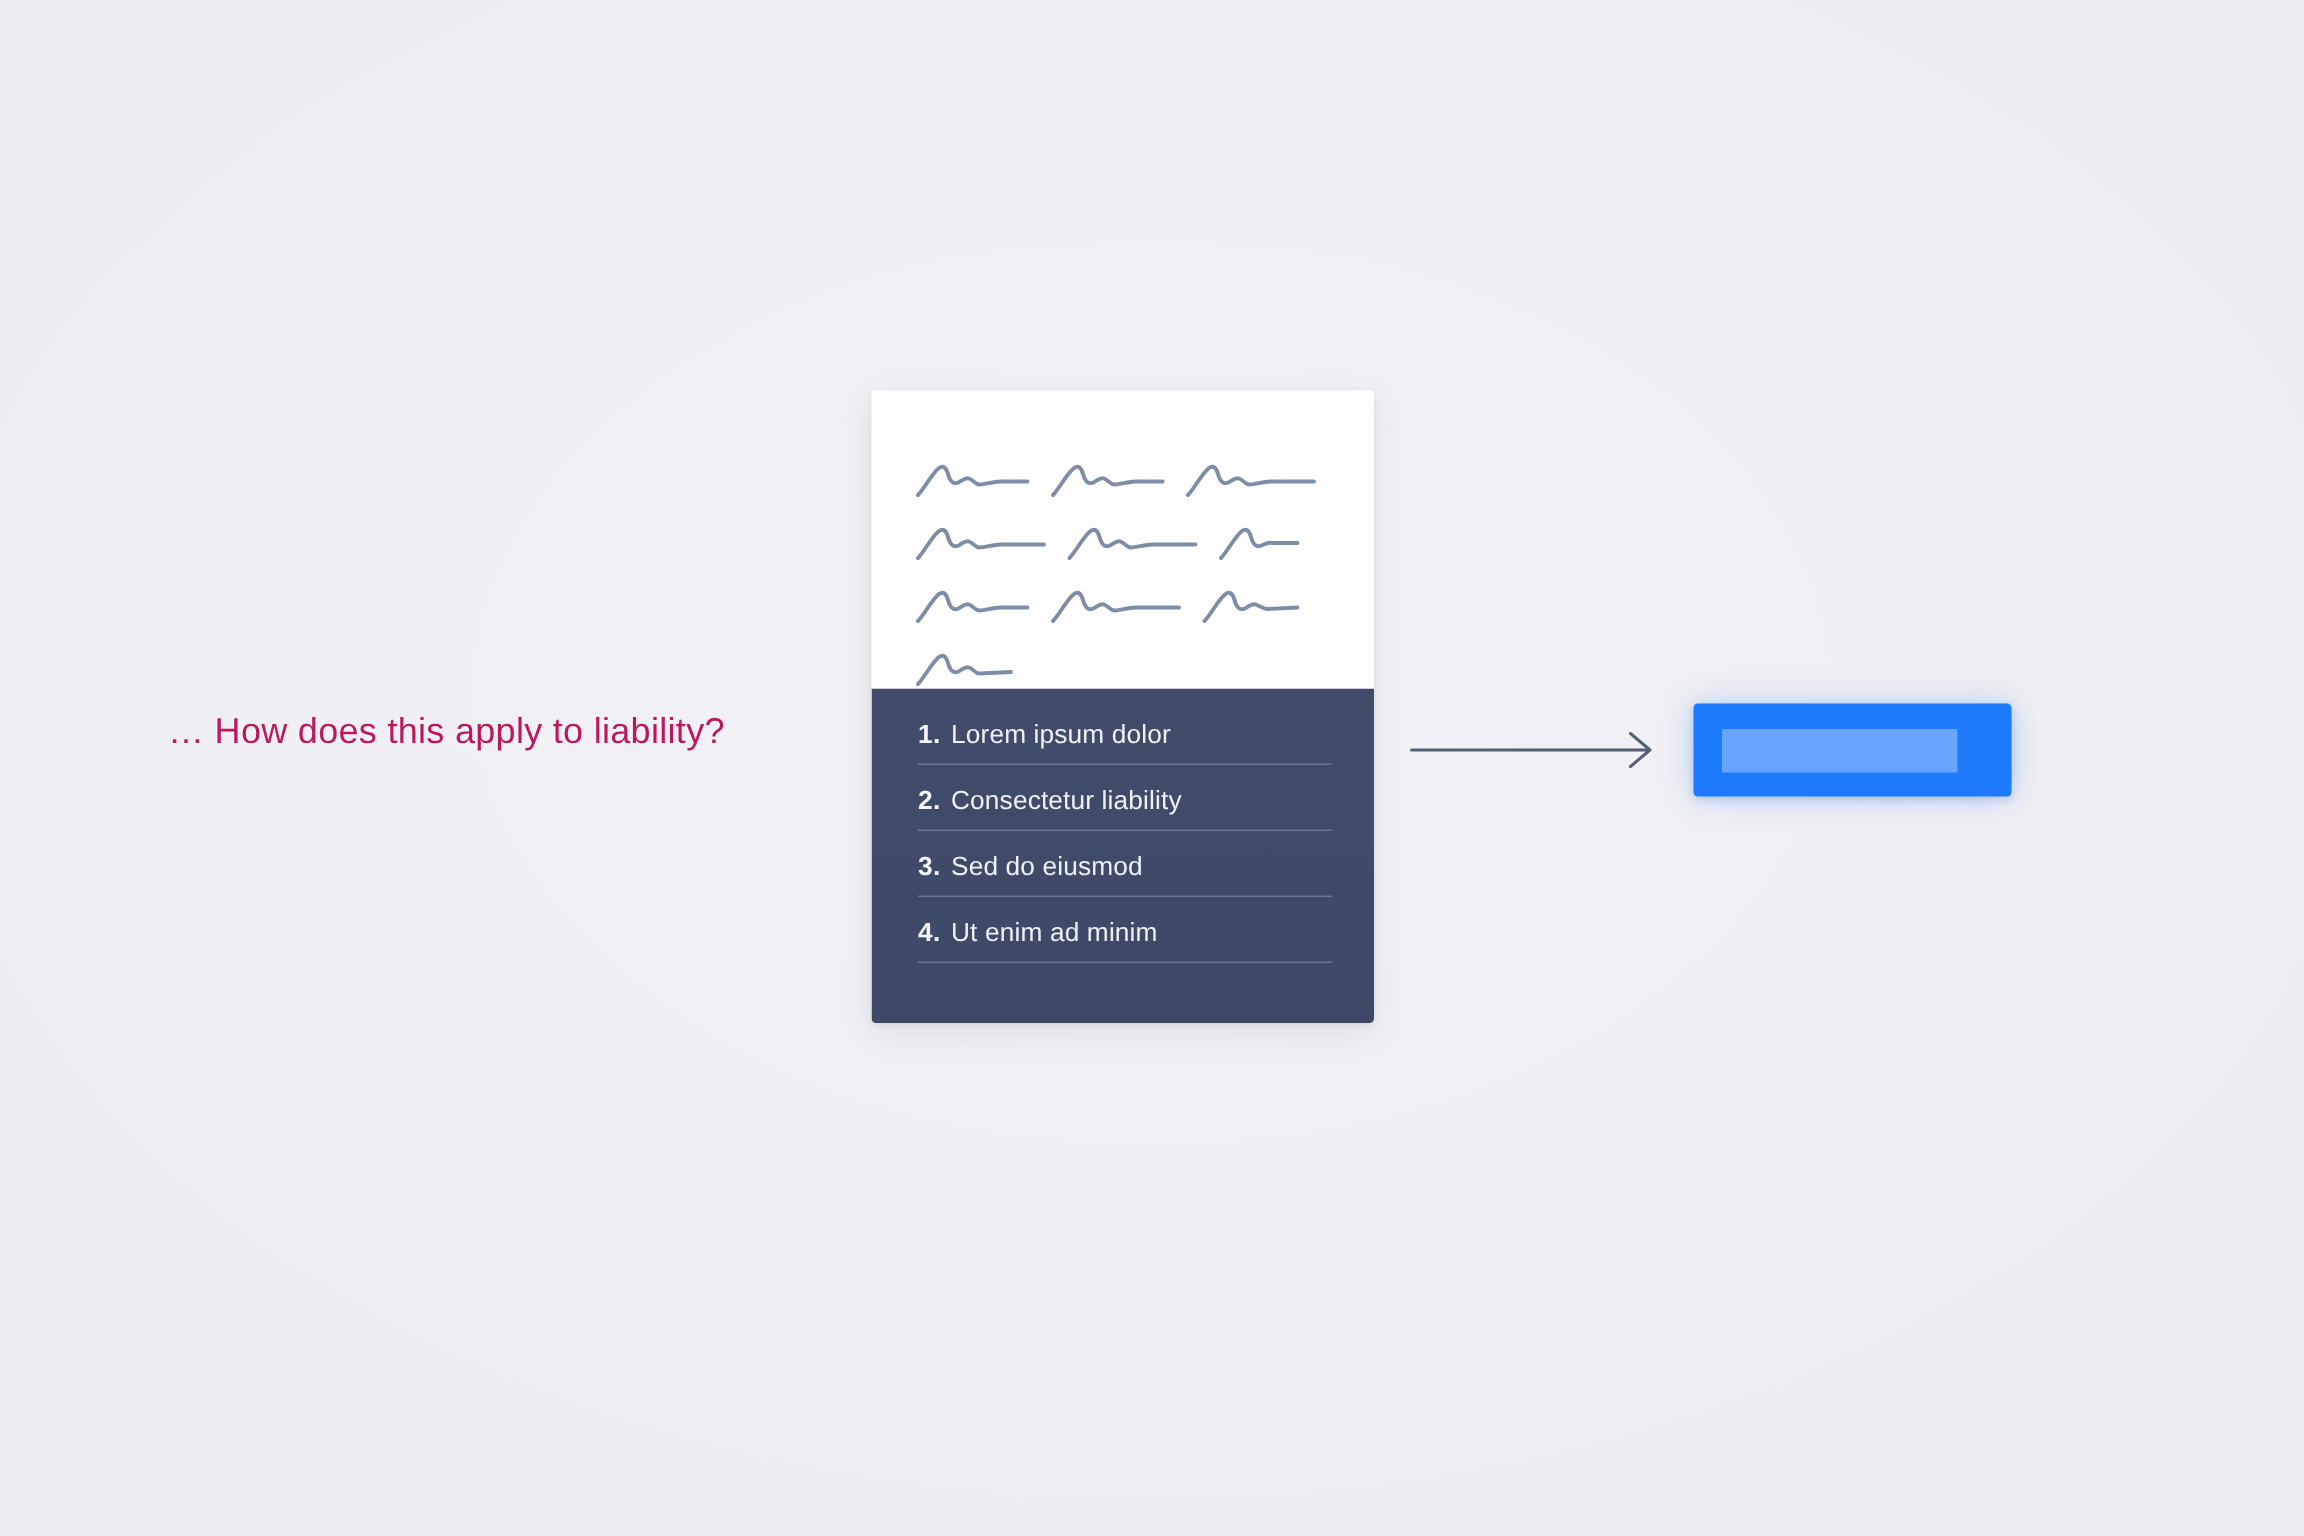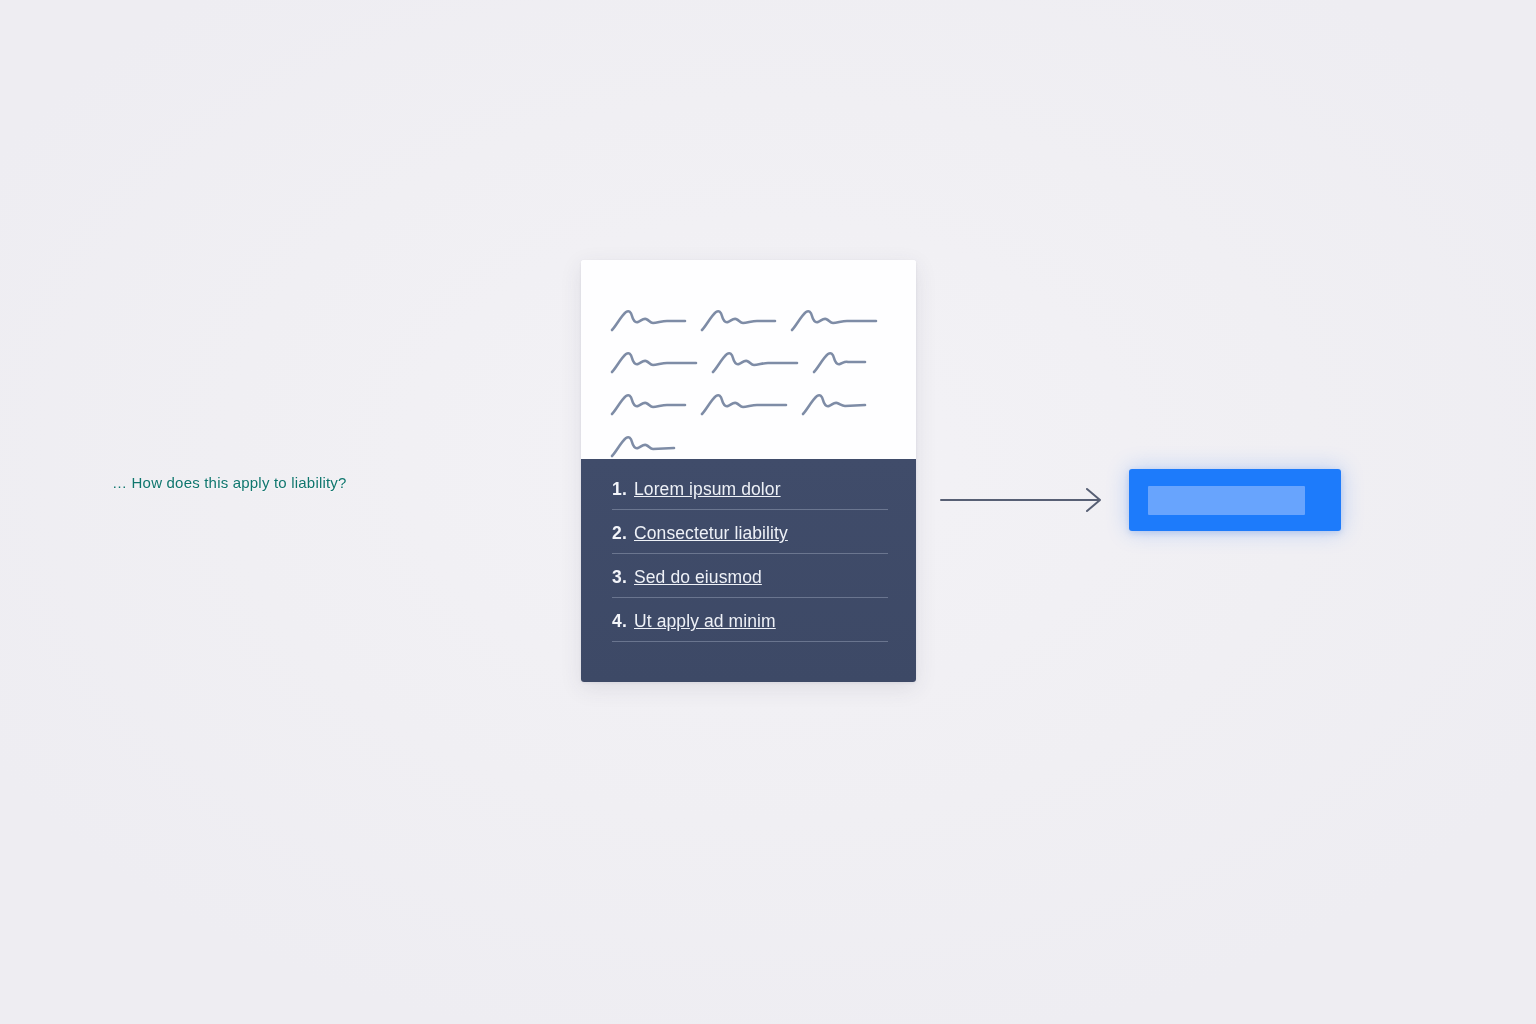--- a/index.html
+++ b/index.html
@@ -20,23 +20,23 @@
   #backdrop {
     position:absolute; inset:0;
     background:
       radial-gradient(ellipse 900px 600px at 50% 45%, #f3f2f6 0%, #f0eff3 60%, #eeedf2 100%);
   }
 
   
   #question {
     position:absolute;
     left:112px; top:474px;
-    font-size:15px;
+    font-size:24px;
     letter-spacing:0.2px;
-    color:#0f766e;
+    color:#be185d;
     white-space:nowrap;
     text-shadow:0 1px 2px rgba(255,255,255,0.8);
   }
 
   
   #doc-card {
     position:absolute;
     left:581px; top:260px;
     width:335px; height:422px;
     border-radius:3px;
@@ -91,21 +91,20 @@
     font-size:17.5px;
     font-weight:bold;
     color:#f3f5fa;
     letter-spacing:0.2px;
   }
   .list-text {
     font-size:17.5px;
     color:#eef1f7;
     letter-spacing:0.1px;
     white-space:nowrap;
-    text-decoration:underline;
   }
 
   
   #flow-arrow {
     position:absolute;
     left:940px; top:486px;
     width:166px; height:28px;
   }
   #flow-arrow svg path {
     fill:none;
@@ -222,21 +221,21 @@
       <span class="list-text">Consectetur liability</span>
     </div>
 
     <div class="list-item">
       <span class="list-num">3.</span>
       <span class="list-text">Sed do eiusmod</span>
     </div>
 
     <div class="list-item">
       <span class="list-num">4.</span>
-      <span class="list-text">Ut apply ad minim</span>
+      <span class="list-text">Ut enim ad minim</span>
     </div>
 
   </div>
 </div>
 
 <div id="flow-arrow">
   <svg width="166" height="28" viewBox="0 0 166 28">
     <path d="M1 14 L160 14 M147 3 L160 14 L147 25"></path>
   </svg>
 </div>

